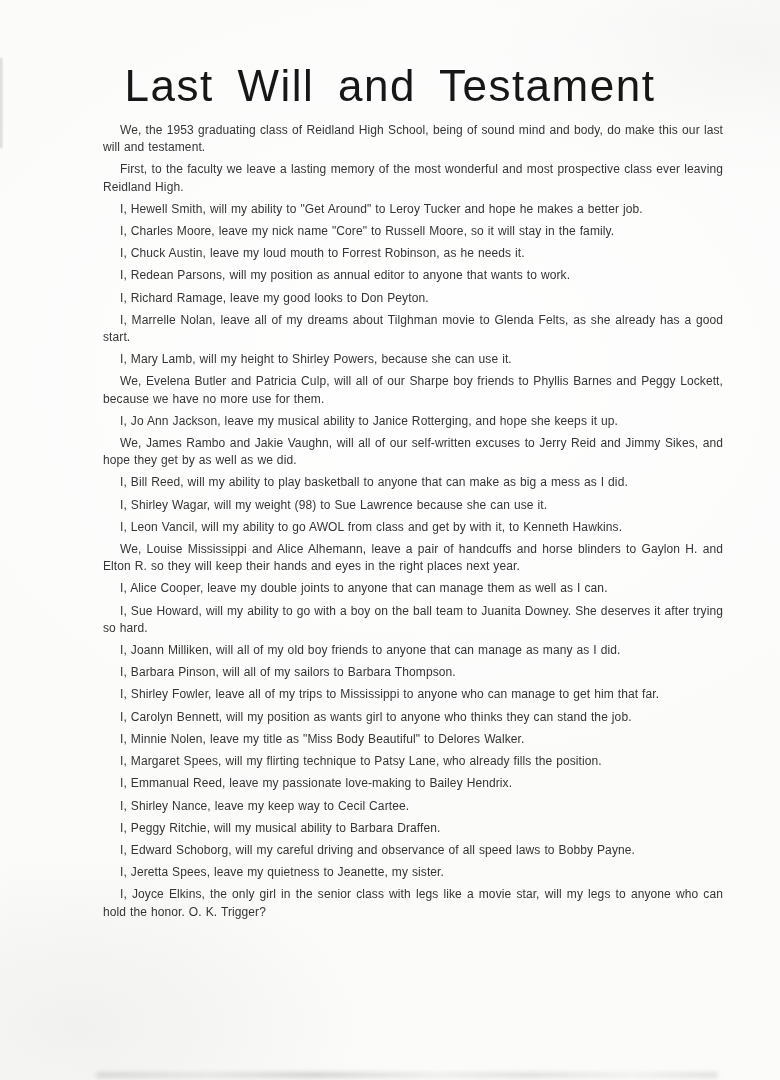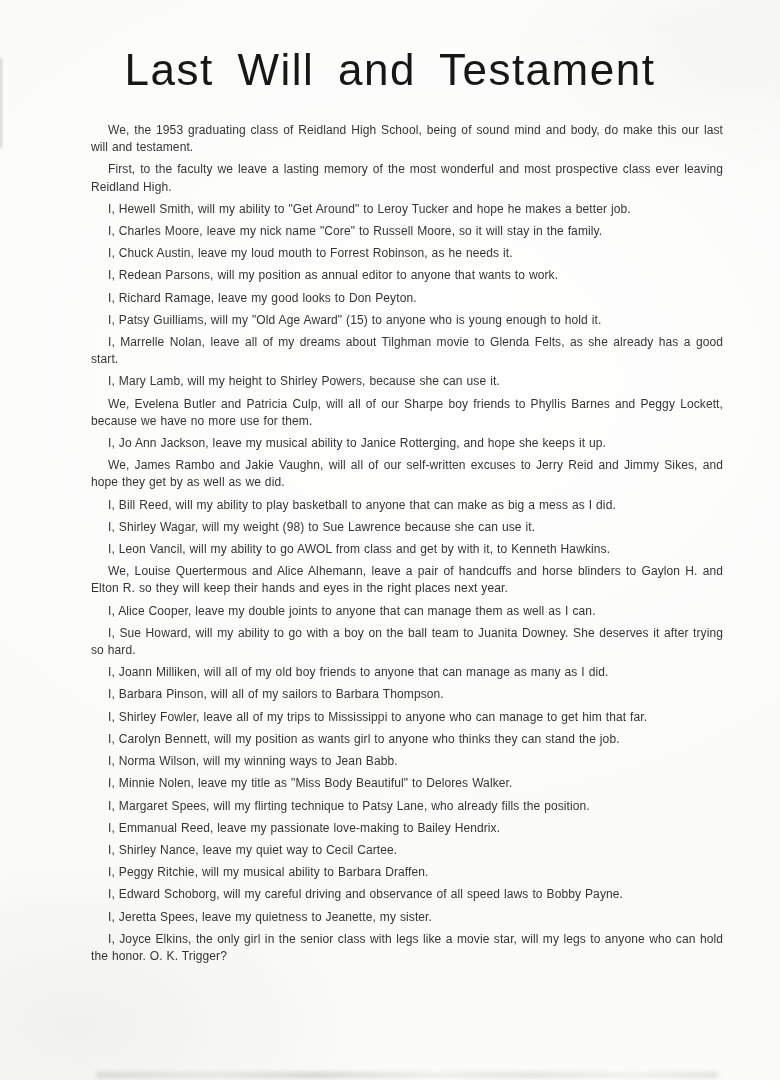--- a/index.html
+++ b/index.html
@@ -15,21 +15,21 @@
     overflow: hidden;
     background:
       radial-gradient(ellipse 900px 700px at 55% 35%, rgba(255,255,255,0.9), rgba(255,255,255,0) 70%),
       radial-gradient(ellipse 500px 300px at 10% 95%, rgba(210,210,208,0.25), rgba(210,210,208,0) 60%),
       radial-gradient(ellipse 400px 200px at 95% 5%, rgba(215,215,213,0.2), rgba(215,215,213,0) 60%),
       #fbfbfa;
     font-family: "Liberation Sans", "DejaVu Sans", sans-serif;
   }
   .title {
     margin: 0;
-    padding-top: 48px;
+    padding-top: 64px;
     text-align: center;
     font-size: 44px;
     font-weight: normal;
     letter-spacing: 1.5px;
     word-spacing: 10px;
     color: #171717;
     line-height: 1;
   }
   .content {
     position: absolute;
@@ -37,21 +37,21 @@
     top: 122px;
     width: 632px;
     color: #353535;
     font-size: 12px;
     line-height: 17.2px;
     letter-spacing: 0.1px;
     word-spacing: 0.5px;
     text-align: justify;
   }
   .para {
-    margin: 5px 0 0 0;
+    margin: 5px 0 0 12px;
     text-indent: 17px;
   }
   .para:first-child {
     margin-top: 0;
   }
   .scan-smudge {
     position: absolute;
     left: 96px;
     right: 62px;
     bottom: 2px;
@@ -84,41 +84,39 @@
   <h1 class="title">Last Will and Testament</h1>
 
   <div class="content">
     <p class="para">We, the 1953 graduating class of Reidland High School, being of sound mind and body, do make this our last will and testament.</p>
     <p class="para">First, to the faculty we leave a lasting memory of the most wonderful and most prospective class ever leaving Reidland High.</p>
     <p class="para">I, Hewell Smith, will my ability to "Get Around" to Leroy Tucker and hope he makes a better job.</p>
     <p class="para">I, Charles Moore, leave my nick name "Core" to Russell Moore, so it will stay in the family.</p>
     <p class="para">I, Chuck Austin, leave my loud mouth to Forrest Robinson, as he needs it.</p>
     <p class="para">I, Redean Parsons, will my position as annual editor to anyone that wants to work.</p>
     <p class="para">I, Richard Ramage, leave my good looks to Don Peyton.</p>
-    <p class="para">I, Patsy Guilliams, will my "Old Age Award" (15) to anyone who is young enough to hold it.</p>
     <p class="para">I, Marrelle Nolan, leave all of my dreams about Tilghman movie to Glenda Felts, as she already has a good start.</p>
     <p class="para">I, Mary Lamb, will my height to Shirley Powers, because she can use it.</p>
     <p class="para">We, Evelena Butler and Patricia Culp, will all of our Sharpe boy friends to Phyllis Barnes and Peggy Lockett, because we have no more use for them.</p>
     <p class="para">I, Jo Ann Jackson, leave my musical ability to Janice Rotterging, and hope she keeps it up.</p>
     <p class="para">We, James Rambo and Jakie Vaughn, will all of our self-written excuses to Jerry Reid and Jimmy Sikes, and hope they get by as well as we did.</p>
     <p class="para">I, Bill Reed, will my ability to play basketball to anyone that can make as big a mess as I did.</p>
     <p class="para">I, Shirley Wagar, will my weight (98) to Sue Lawrence because she can use it.</p>
     <p class="para">I, Leon Vancil, will my ability to go AWOL from class and get by with it, to Kenneth Hawkins.</p>
-    <p class="para">We, Louise Quertermous and Alice Alhemann, leave a pair of handcuffs and horse blinders to Gaylon H. and Elton R. so they will keep their hands and eyes in the right places next year.</p>
+    <p class="para">We, Louise Mississippi and Alice Alhemann, leave a pair of handcuffs and horse blinders to Gaylon H. and Elton R. so they will keep their hands and eyes in the right places next year.</p>
     <p class="para">I, Alice Cooper, leave my double joints to anyone that can manage them as well as I can.</p>
     <p class="para">I, Sue Howard, will my ability to go with a boy on the ball team to Juanita Downey. She deserves it after trying so hard.</p>
     <p class="para">I, Joann Milliken, will all of my old boy friends to anyone that can manage as many as I did.</p>
     <p class="para">I, Barbara Pinson, will all of my sailors to Barbara Thompson.</p>
     <p class="para">I, Shirley Fowler, leave all of my trips to Mississippi to anyone who can manage to get him that far.</p>
     <p class="para">I, Carolyn Bennett, will my position as wants girl to anyone who thinks they can stand the job.</p>
-    <p class="para">I, Norma Wilson, will my winning ways to Jean Babb.</p>
     <p class="para">I, Minnie Nolen, leave my title as "Miss Body Beautiful" to Delores Walker.</p>
     <p class="para">I, Margaret Spees, will my flirting technique to Patsy Lane, who already fills the position.</p>
     <p class="para">I, Emmanual Reed, leave my passionate love-making to Bailey Hendrix.</p>
-    <p class="para">I, Shirley Nance, leave my quiet way to Cecil Cartee.</p>
+    <p class="para">I, Shirley Nance, leave my keep way to Cecil Cartee.</p>
     <p class="para">I, Peggy Ritchie, will my musical ability to Barbara Draffen.</p>
     <p class="para">I, Edward Schoborg, will my careful driving and observance of all speed laws to Bobby Payne.</p>
     <p class="para">I, Jeretta Spees, leave my quietness to Jeanette, my sister.</p>
     <p class="para">I, Joyce Elkins, the only girl in the senior class with legs like a movie star, will my legs to anyone who can hold the honor.  O. K. Trigger?</p>
   </div>
 
   <div class="edge-mark"></div>
   <div class="scan-smudge"></div>
 </div>
 

